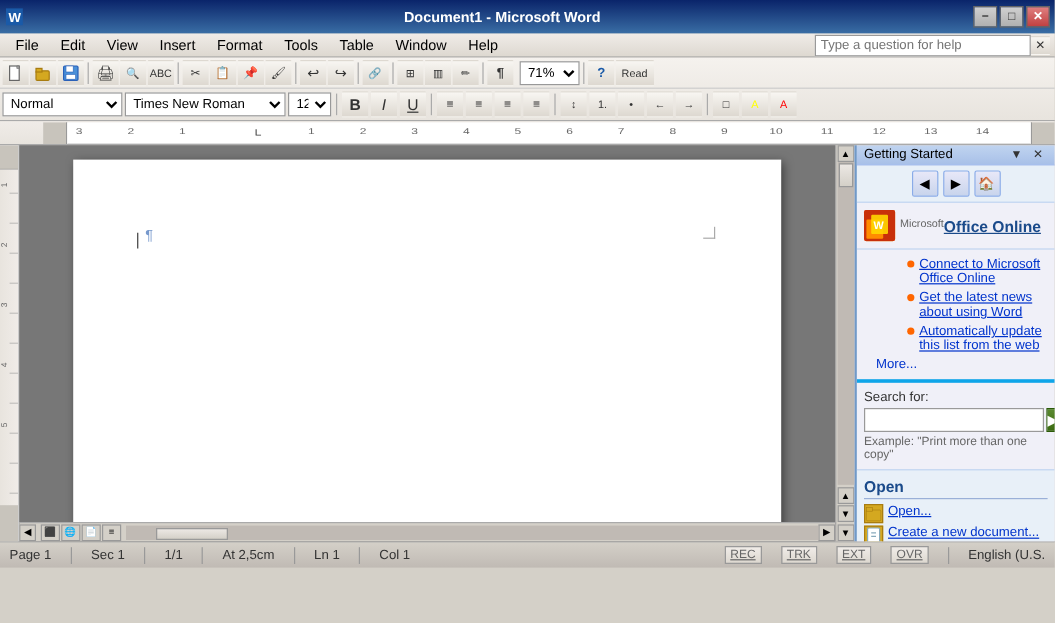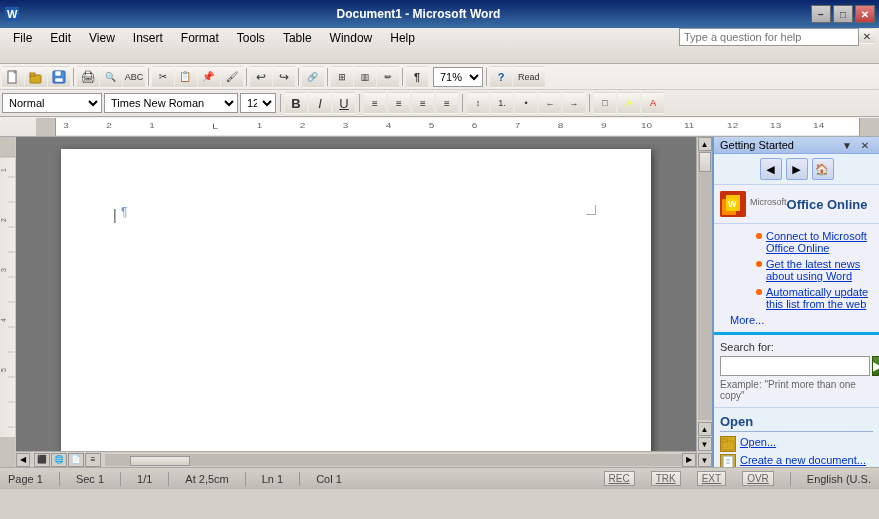--- a/index.html
+++ b/index.html
@@ -16,23 +16,23 @@
     #window-controls { display: flex; gap: 2px; }
     .win-btn {
       width: 20px; height: 18px; background: linear-gradient(to bottom, #d0d0d0, #b0b0b0);
       border: 1px solid #666; cursor: pointer; display: flex; align-items: center; justify-content: center;
       font-size: 10px; font-weight: bold; color: #333;
     }
     .win-btn.close { background: linear-gradient(to bottom, #e08080, #c04040); color: white; }
 
     
     #menu-bar {
-      height: 36px;
+      height: 20px;
       background: linear-gradient(to bottom, #f0ece8, #ddd8d0);
-      display: flex; align-items: flex-start;
+      display: flex; align-items: center;
       border-bottom: 1px solid #aaa;
       padding: 0 4px;
     }
     .menu-item {
       padding: 2px 8px; cursor: pointer; font-size: 12px; color: #000;
       border: 1px solid transparent;
     }
 
     
     #toolbars { background: linear-gradient(to bottom, #f5f2ee, #e8e4de); border-bottom: 1px solid #aaa; }
@@ -380,21 +380,21 @@
       <div id="office-logo">
         <svg width="26" height="26" viewBox="0 0 26 26">
           <rect x="0" y="0" width="26" height="26" fill="#c8300a" rx="2"></rect>
           <rect x="2" y="8" width="14" height="16" fill="#ff8c00" rx="1"></rect>
           <rect x="6" y="4" width="14" height="16" fill="#ffd700" rx="1" opacity="0.9"></rect>
           <text x="8" y="16" font-size="9" font-weight="bold" fill="white">W</text>
         </svg>
       </div>
       <div id="office-text-area">
         <span style="font-size:9px;color:#666;">Microsoft</span>
-        <span style="font-size:13px;font-weight:bold;color:#1a4a8a;">Office Online</span>
+        <span style="font-size:13px;font-weight:bold;color:#1a4a8a;text-decoration:underline;">Office Online</span>
       </div>
     </div>
 
     <div id="panel-links">
       <div class="panel-link">
         <div class="bullet-dot"></div>
         <span class="link-text">Connect to Microsoft Office Online</span>
       </div>
       <div class="panel-link">
         <div class="bullet-dot"></div>

